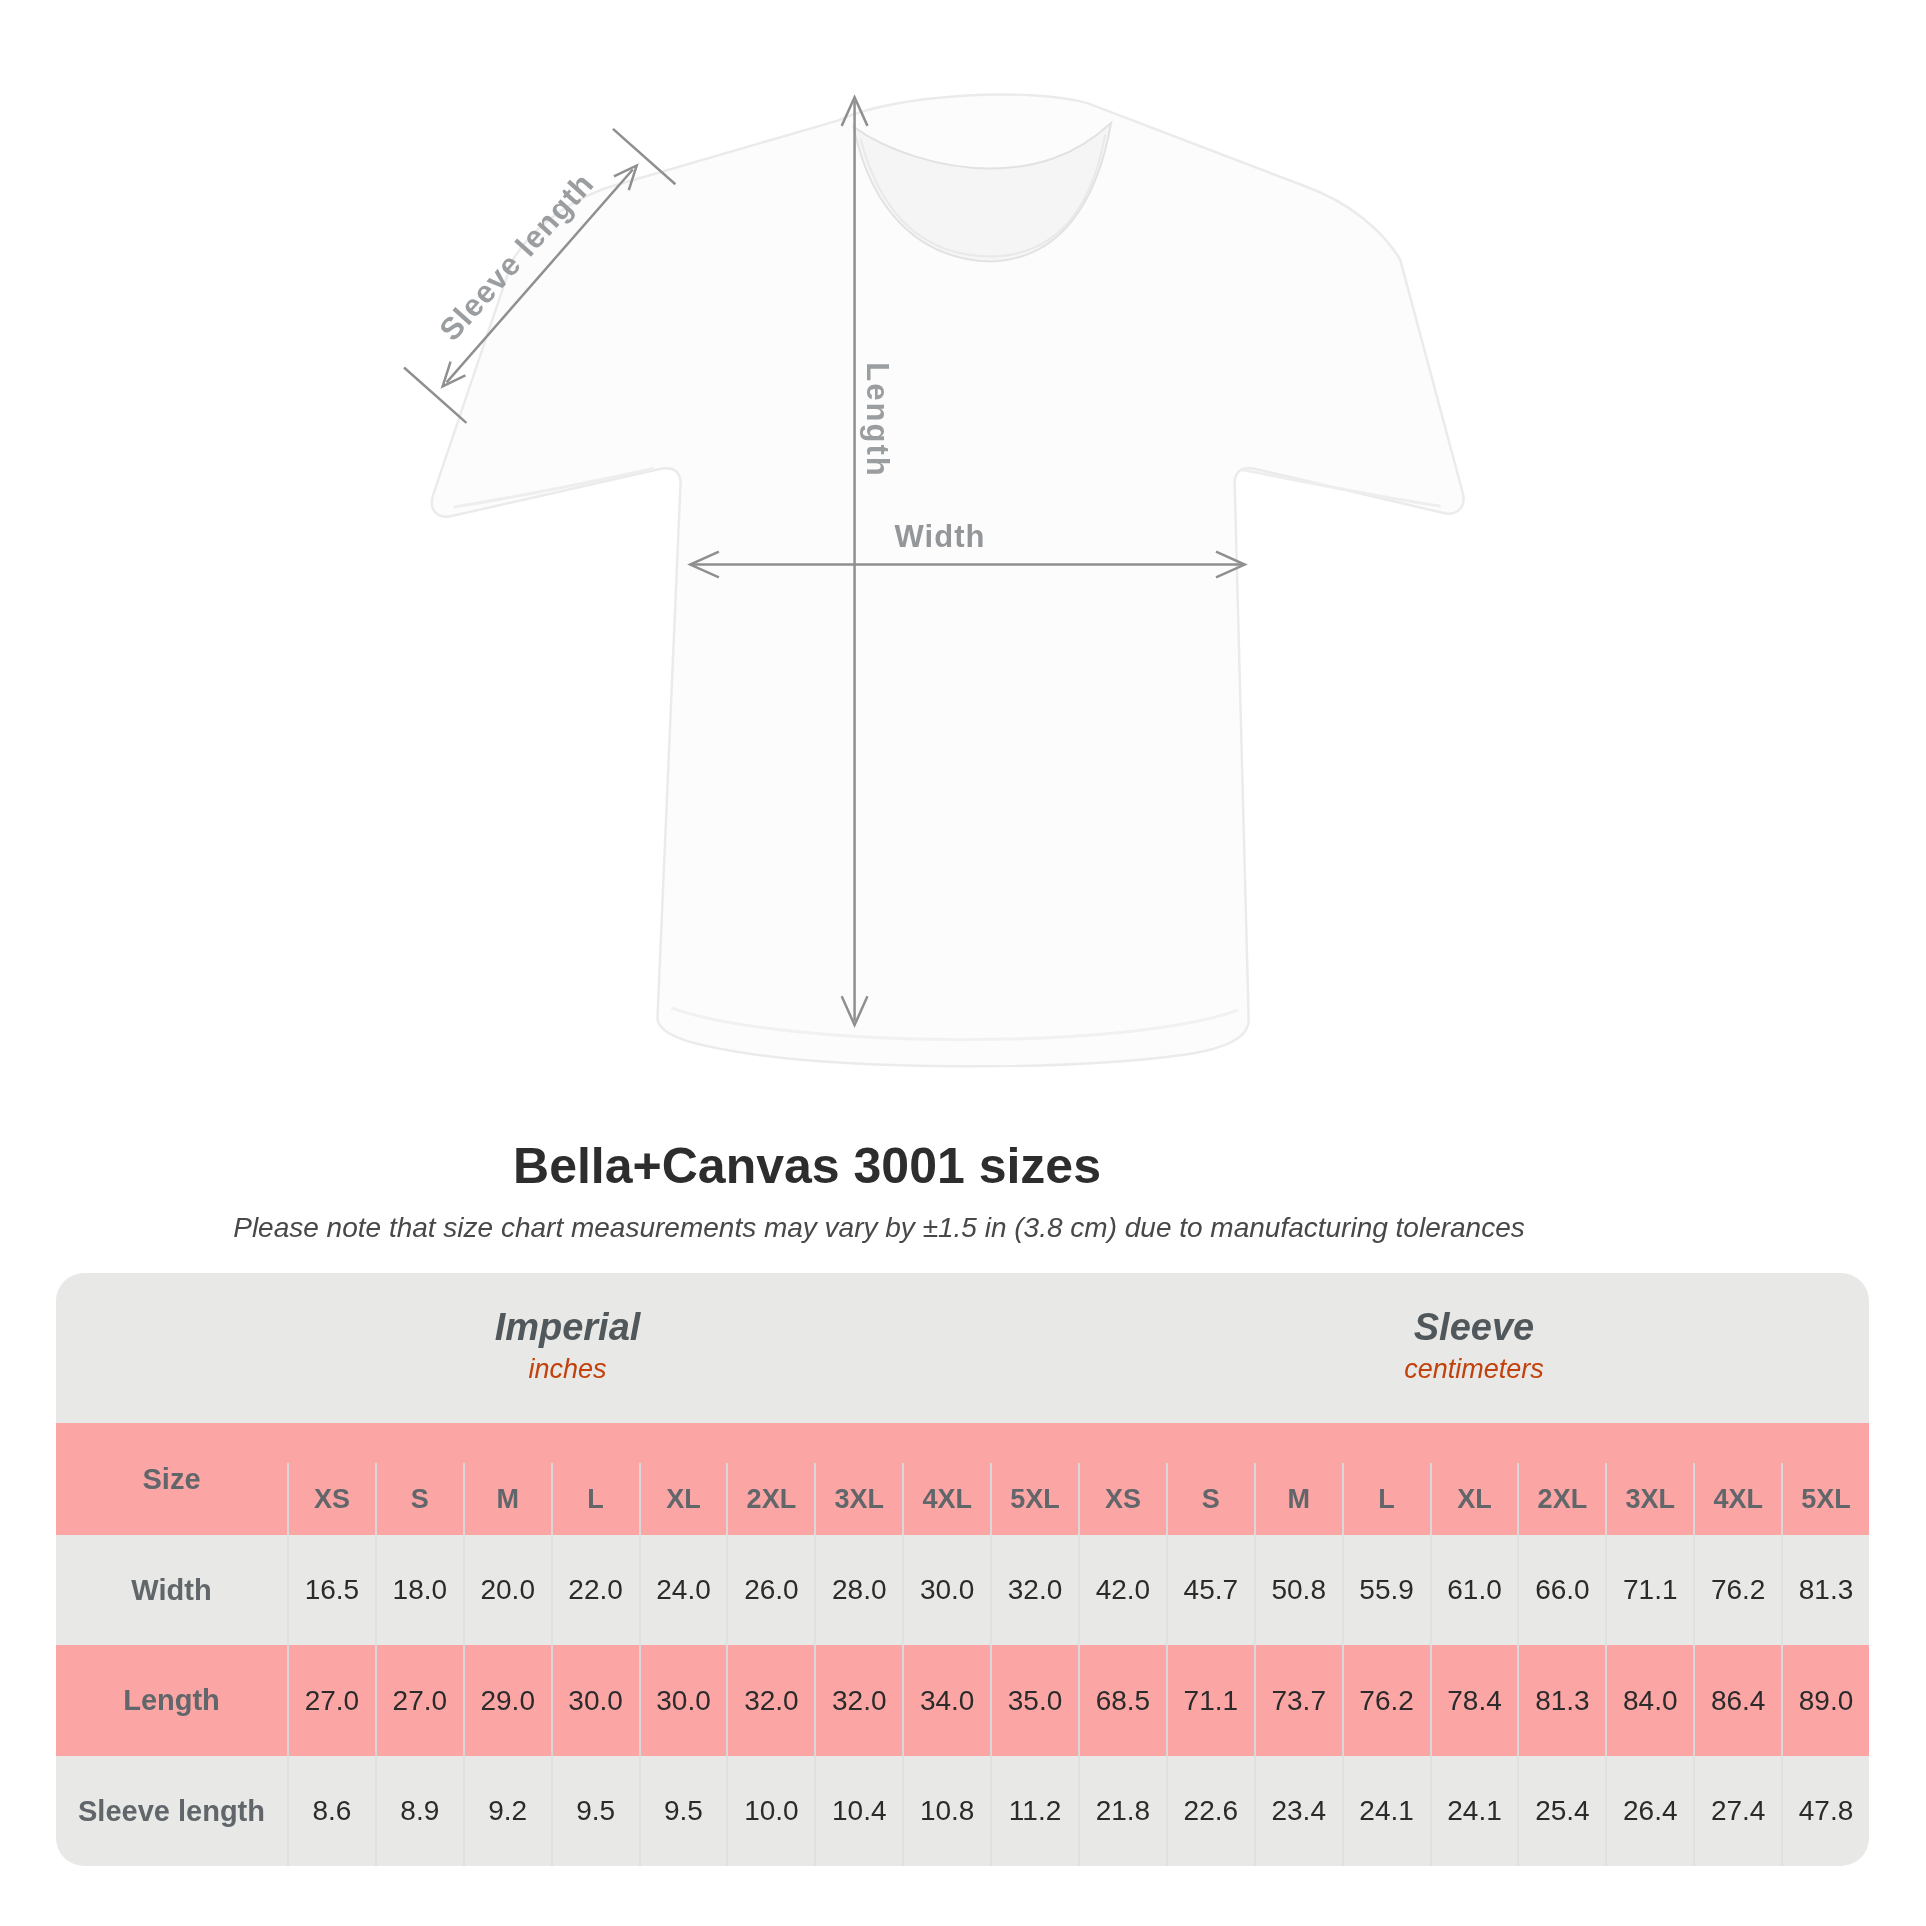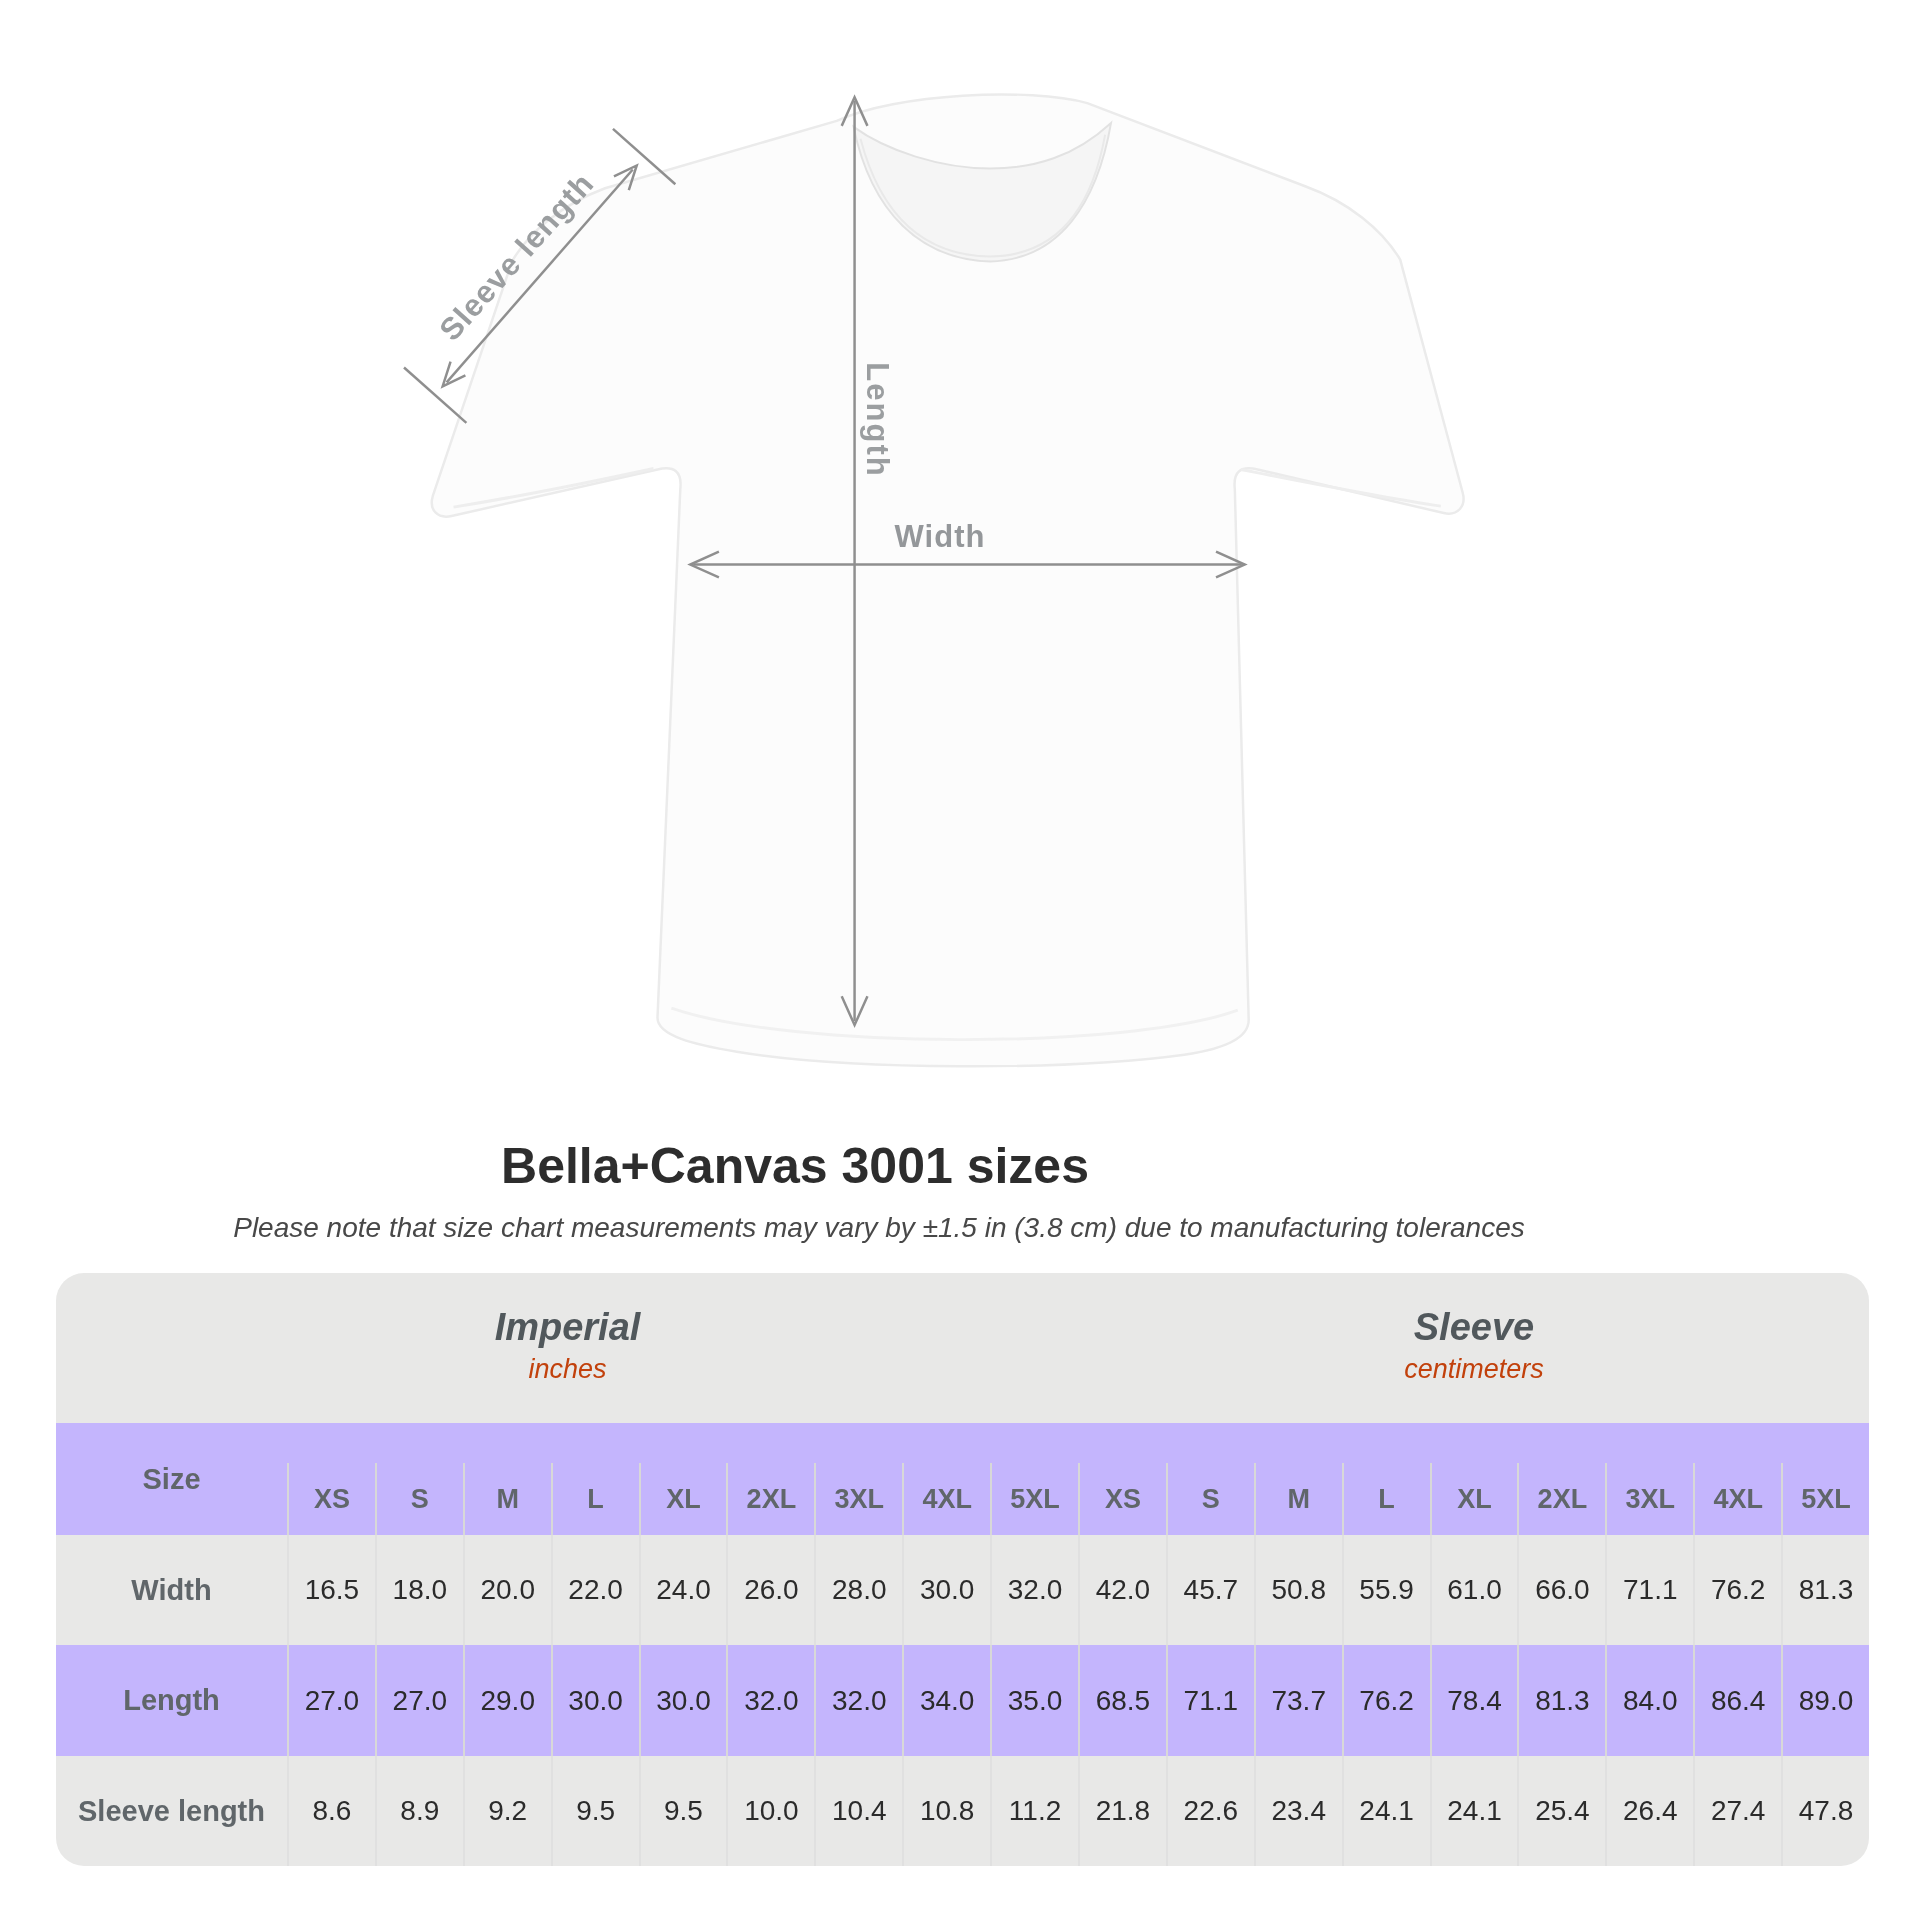--- a/index.html
+++ b/index.html
@@ -11,38 +11,38 @@
   .diagram-svg{position:absolute;left:0;top:0;}
   .dim-label{
     position:absolute;font-weight:bold;color:#9b9ea0;font-size:31px;letter-spacing:1px;
     white-space:nowrap;user-select:none;
   }
   .lbl-sleeve{left:517px;top:257px;transform:translate(-50%,-50%) rotate(-48deg);}
   .lbl-length{left:877px;top:420px;transform:translate(-50%,-50%) rotate(90deg);letter-spacing:2px;}
   .lbl-width{left:940px;top:537px;transform:translate(-50%,-50%);color:#94979a;}
   
   .title{
-    position:absolute;left:0;top:1137px;width:1590px;text-align:center;
+    position:absolute;left:12px;top:1137px;width:1590px;text-align:center;
     font-size:50px;font-weight:bold;color:#2d2d2d;
   }
   .subtitle{
     position:absolute;left:0;top:1212px;width:1758px;text-align:center;
     font-size:28px;font-style:italic;color:#484848;
   }
   
   .size-table{
     position:absolute;left:56px;top:1273px;width:1813px;height:593px;
     background:#e8e8e7;border-radius:28px;overflow:hidden;
   }
   .group-row{display:grid;grid-template-columns:1023px 1fr;height:150px;}
   .group-cell{display:flex;flex-direction:column;align-items:center;justify-content:center;gap:5px;padding-bottom:6px;}
   .group-label{font-size:38px;font-weight:bold;font-style:italic;color:#51585c;}
   .group-unit{font-size:27px;font-style:italic;color:#c2410c;}
   .trow{display:grid;grid-template-columns:231px repeat(18,1fr);--sep:#e0e0e0;}
-  .trow.white{background:#c4b5fd;--sep:#d8d8d8;}
+  .trow.white{background:#fca5a5;--sep:#d8d8d8;}
   .r-size{height:112px;}
   .r-width{height:110px;}
   .r-length{height:111px;}
   .r-sleeve{height:110px;}
   .c{display:flex;align-items:center;justify-content:center;border-left:2px solid var(--sep);}
   .c.first{border-left:none;}
   .rowlab{font-size:29px;font-weight:bold;color:#60666a;}
   .sz{font-size:27px;font-weight:bold;color:#60666a;margin-top:40px;}
   .v{font-size:28px;color:#2b2b2b;}
 </style>

